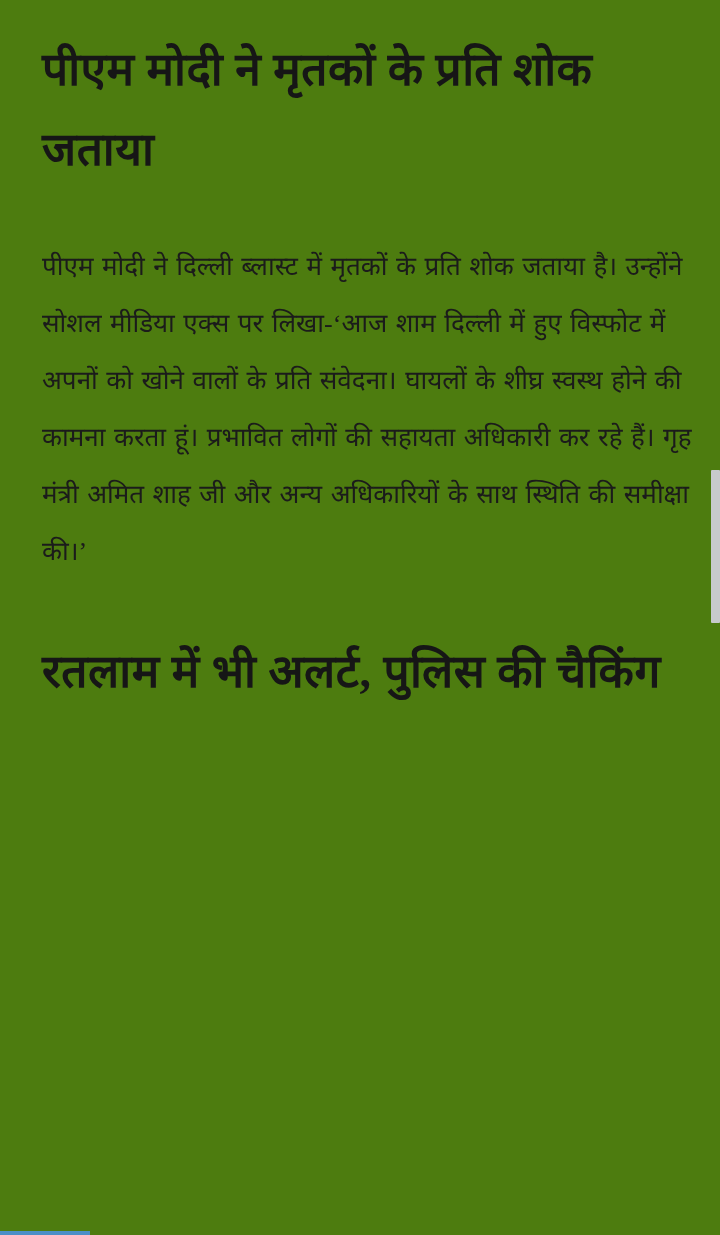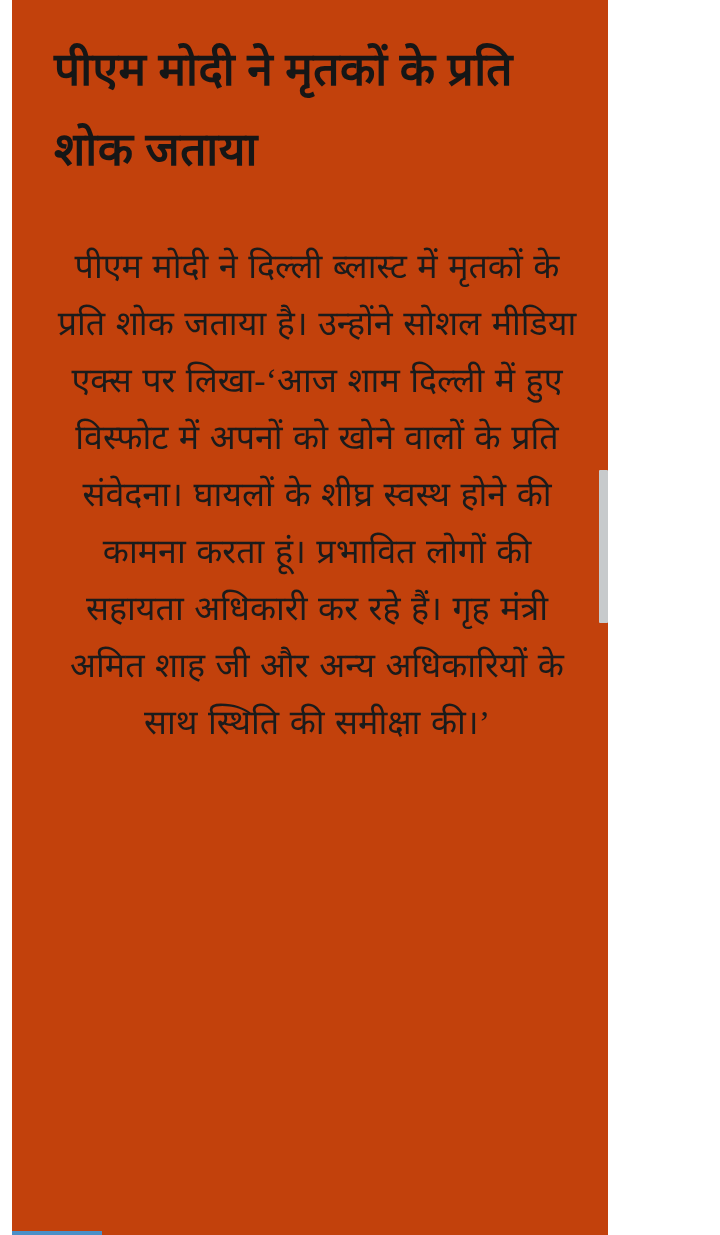--- a/index.html
+++ b/index.html
@@ -8,49 +8,47 @@
   }
   body {
     width: 720px;
     height: 1235px;
     background: #ffffff;
     position: relative;
     overflow: hidden;
     font-family: "Liberation Serif", "DejaVu Serif", serif;
   }
   .page {
-    width: 596px;
+    width: 720px;
     height: 1235px;
     position: relative;
-    background: #c2410c;
-    margin-left: 12px;
+    background: #4d7c0f;
   }
   .content {
     padding: 30px 28px 0 42px;
     color: #161616;
   }
   .section-heading {
     margin: 0;
     font-size: 46px;
     line-height: 80px;
     font-weight: 700;
     color: #161616;
     letter-spacing: 0.5px;
   }
   .section-heading.second {
     margin-top: 52px;
   }
   .section-body {
     margin: 48px 0 0 0;
-    font-size: 34px;
+    font-size: 26px;
     line-height: 57px;
     font-weight: 500;
     color: #1b1b1b;
     word-spacing: 2px;
-    text-align: center;
   }
   .scrollbar-thumb {
     position: absolute;
     top: 470px;
     right: 0;
     width: 9px;
     height: 153px;
     background: #c7cacc;
     border-radius: 1px;
   }
@@ -63,18 +61,19 @@
     background: #4b8fc7;
   }
 </style>
 </head>
 <body>
 
 <div class="page">
   <article class="content">
     <h2 class="section-heading first">पीएम मोदी ने मृतकों के प्रति शोक जताया</h2>
     <p class="section-body first">पीएम मोदी ने दिल्ली ब्लास्ट में मृतकों के प्रति शोक जताया है। उन्होंने सोशल मीडिया एक्स पर लिखा-‘आज शाम दिल्ली में हुए विस्फोट में अपनों को खोने वालों के प्रति संवेदना। घायलों के शीघ्र स्वस्थ होने की कामना करता हूं। प्रभावित लोगों की सहायता अधिकारी कर रहे हैं। गृह मंत्री अमित शाह जी और अन्य अधिकारियों के साथ स्थिति की समीक्षा की।’</p>
+    <h2 class="section-heading second">रतलाम में भी अलर्ट, पुलिस की चैकिंग</h2>
   </article>
 
   <div class="scrollbar-thumb"></div>
 
   <div class="progress-strip"></div>
 </div>
 
 </body></html>

